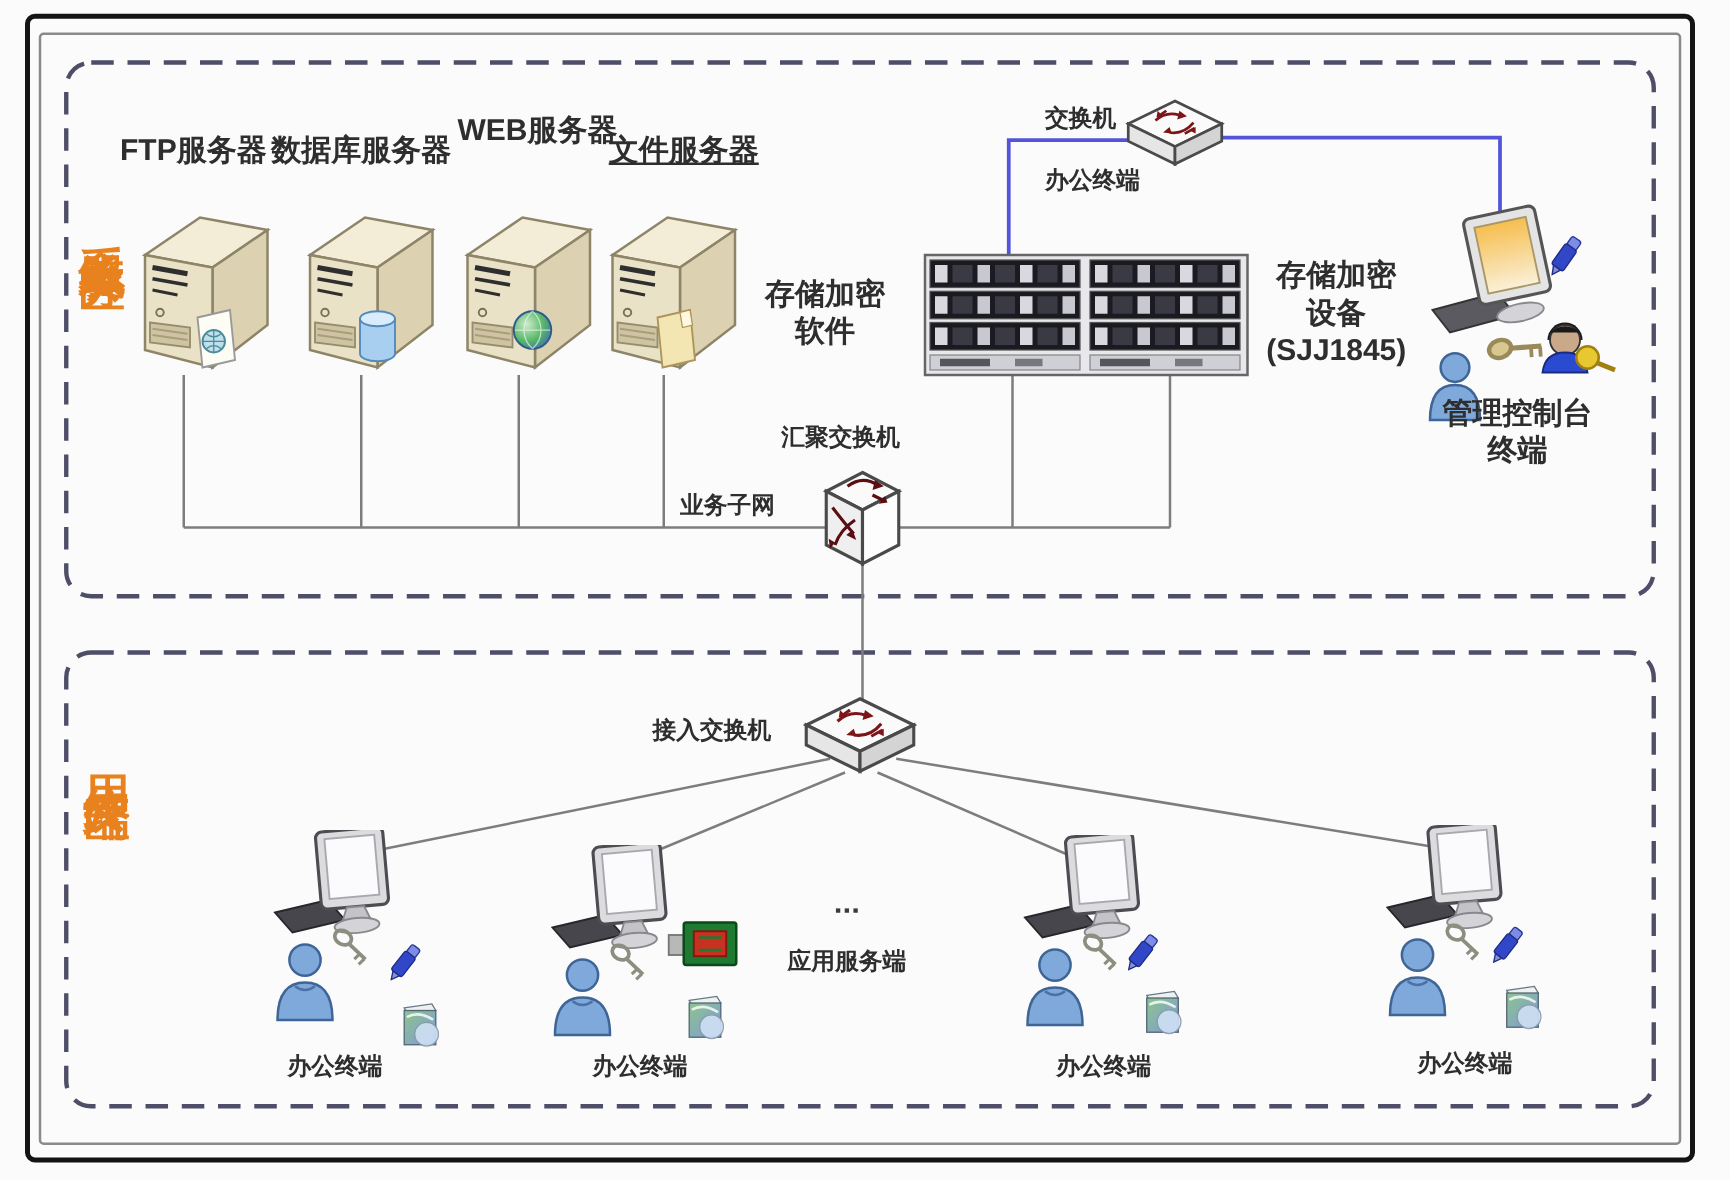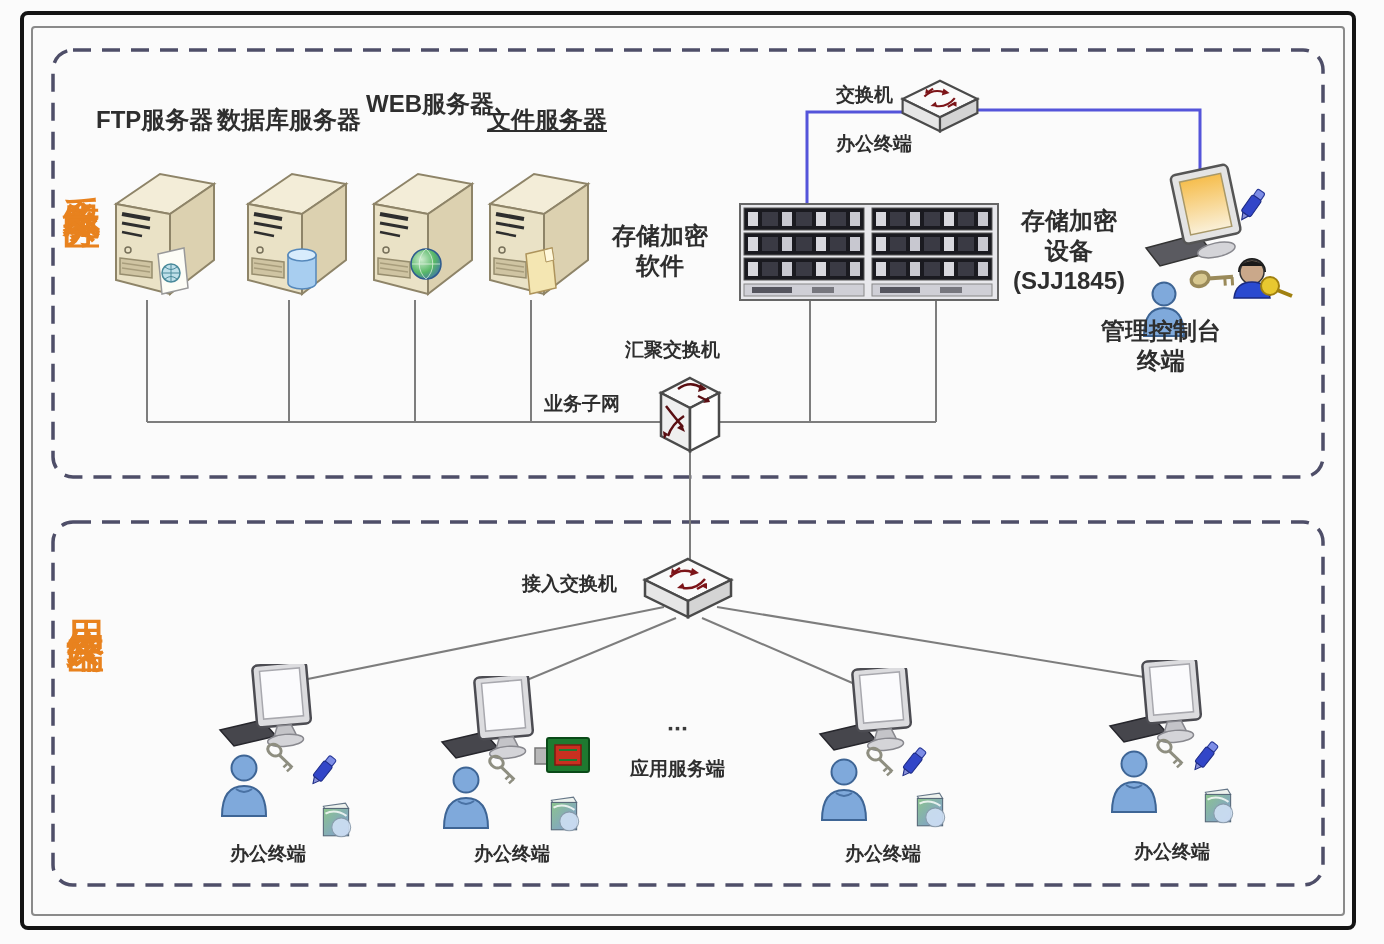--- a/index.html
+++ b/index.html
@@ -258,21 +258,21 @@
     <span>存储加密</span><br>
     <span>软件</span>
   </div>
 
   <div class="lbl lbl-24 center-block" style="left:996px;top:206px;width:146px;">
     <span>存储加密</span><br>
     <span>设备</span><br>
     <span>(SJJ1845)</span>
   </div>
 
-  <div class="lbl lbl-24 center-block" style="left:1081px;top:316px;width:160px;">
+  <div class="lbl lbl-24 center-block" style="left:1134px;top:316px;width:160px;">
     <span>管理控制台</span><br>
     <span>终端</span>
   </div>
 
   <div class="lbl lbl-25" style="left:625px;top:337px;text-align:center;">汇聚交换机</div>
   <div class="lbl lbl-25" style="left:544px;top:391px;">业务子网</div>
 
   <div class="lbl lbl-25" style="left:522px;top:571px;">接入交换机</div>
 
   <div class="lbl dots" style="left:668px;top:720px;">▪▪▪</div>

